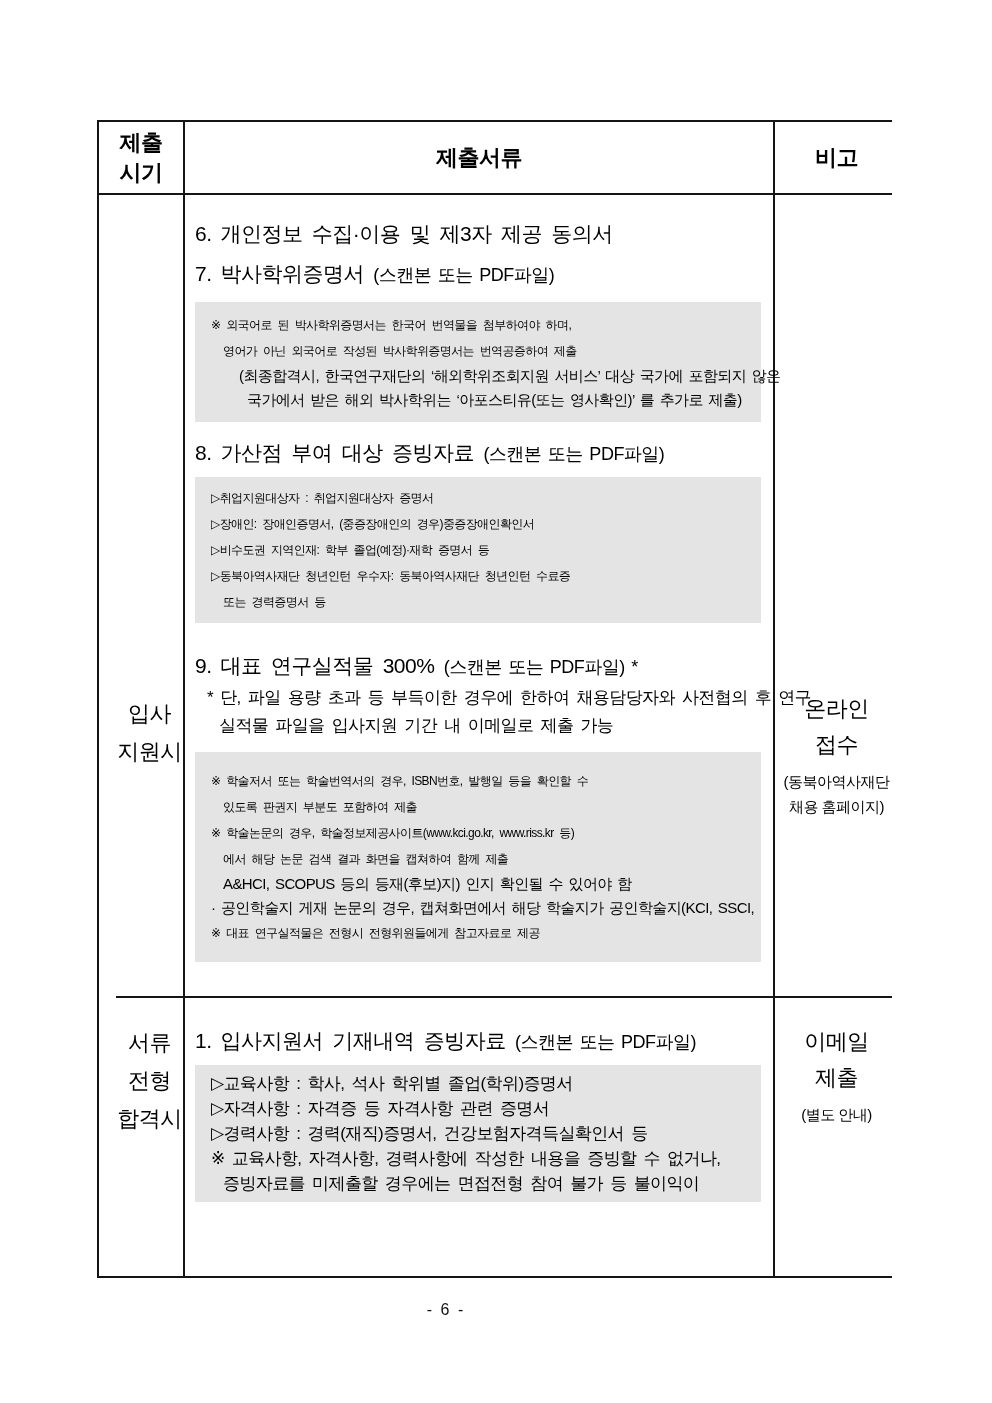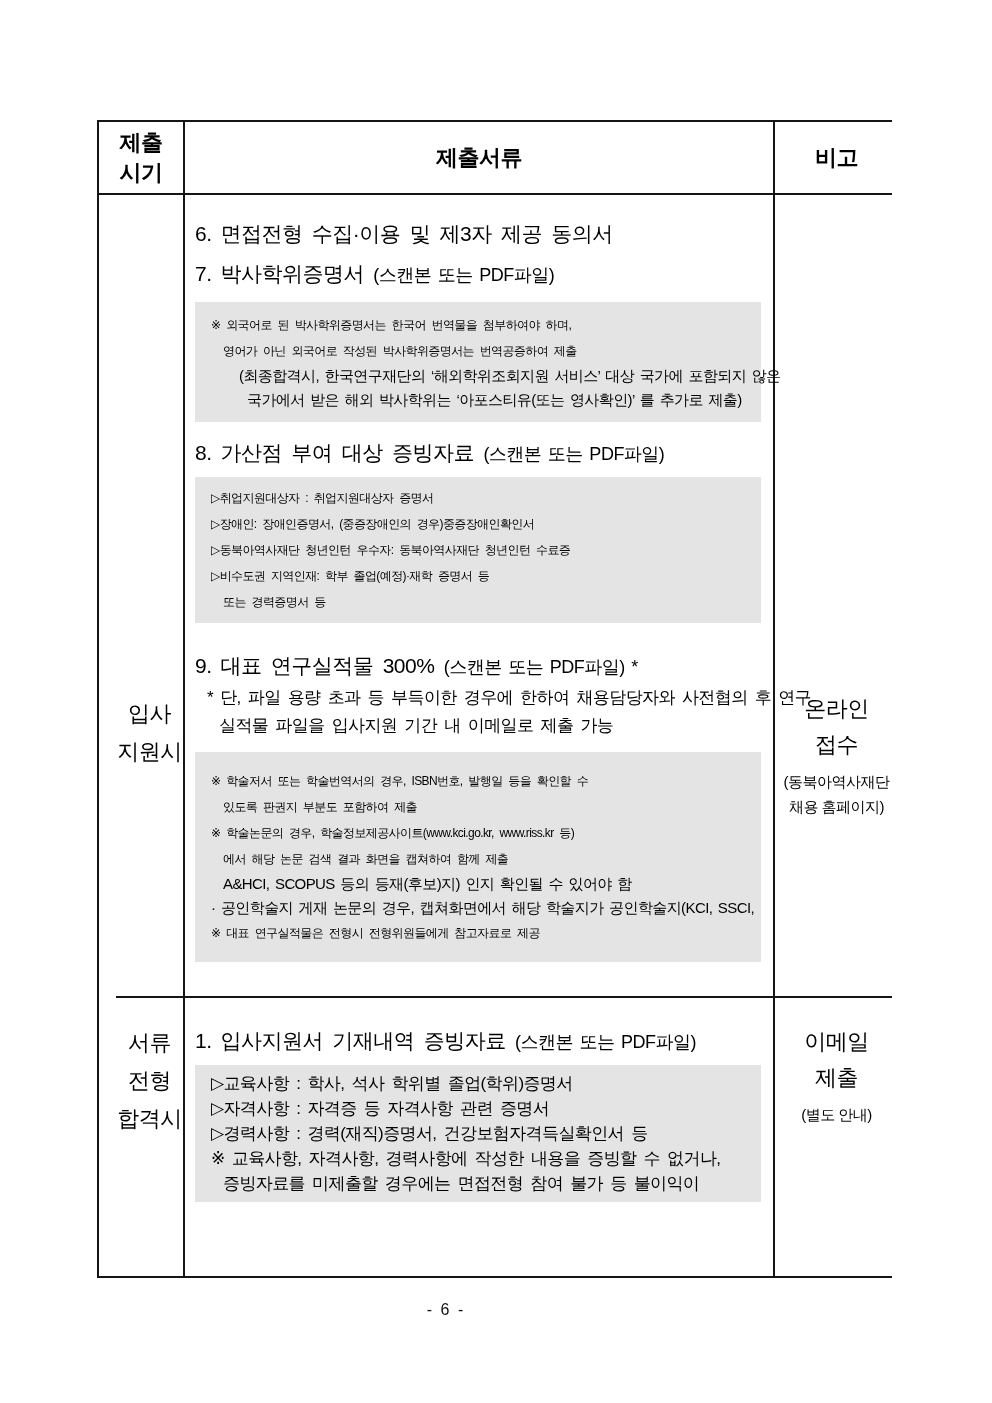--- a/index.html
+++ b/index.html
@@ -93,21 +93,21 @@
     </div>
 
     <div class="cell when-cell pw1">
       <div>입사</div>
       <div>지원시</div>
     </div>
 
     <div class="cell docs-cell dc1">
 
       <div class="item">
-        <span class="num">6.</span><span>면접전형 수집·이용 및 제3자 제공 동의서</span>
+        <span class="num">6.</span><span>개인정보 수집·이용 및 제3자 제공 동의서</span>
       </div>
 
       <div class="item mt6">
         <span class="num">7.</span><span>박사학위증명서</span>
         <span class="paren">(스캔본 또는 PDF파일)</span>
       </div>
 
       <div class="graybox gb1">
         <div class="bl in05">※ 외국어로 된 박사학위증명서는 한국어 번역물을 첨부하여야 하며,</div>
         <div class="bl in1">영어가 아닌 외국어로 작성된 박사학위증명서는 번역공증하여 제출</div>
@@ -116,22 +116,22 @@
       </div>
 
       <div class="item mt14">
         <span class="num">8.</span><span>가산점 부여 대상 증빙자료</span>
         <span class="paren">(스캔본 또는 PDF파일)</span>
       </div>
 
       <div class="graybox gb2">
         <div class="bl in05">▷취업지원대상자 : 취업지원대상자 증명서</div>
         <div class="bl in05">▷장애인: 장애인증명서, (중증장애인의 경우)중증장애인확인서</div>
+        <div class="bl in05">▷비수도권 지역인재: 학부 졸업(예정)·재학 증명서 등</div>
         <div class="bl in05">▷동북아역사재단 청년인턴 우수자: 동북아역사재단 청년인턴 수료증</div>
-        <div class="bl in05">▷비수도권 지역인재: 학부 졸업(예정)·재학 증명서 등</div>
         <div class="bl in1">또는 경력증명서 등</div>
       </div>
 
       <div class="item mt26">
         <span class="num">9.</span><span>대표 연구실적물 300%</span>
         <span class="paren">(스캔본 또는 PDF파일) *</span>
       </div>
 
       <div>
         <div class="note-star">* 단, 파일 용량 초과 등 부득이한 경우에 한하여 채용담당자와 사전협의 후 연구</div>

